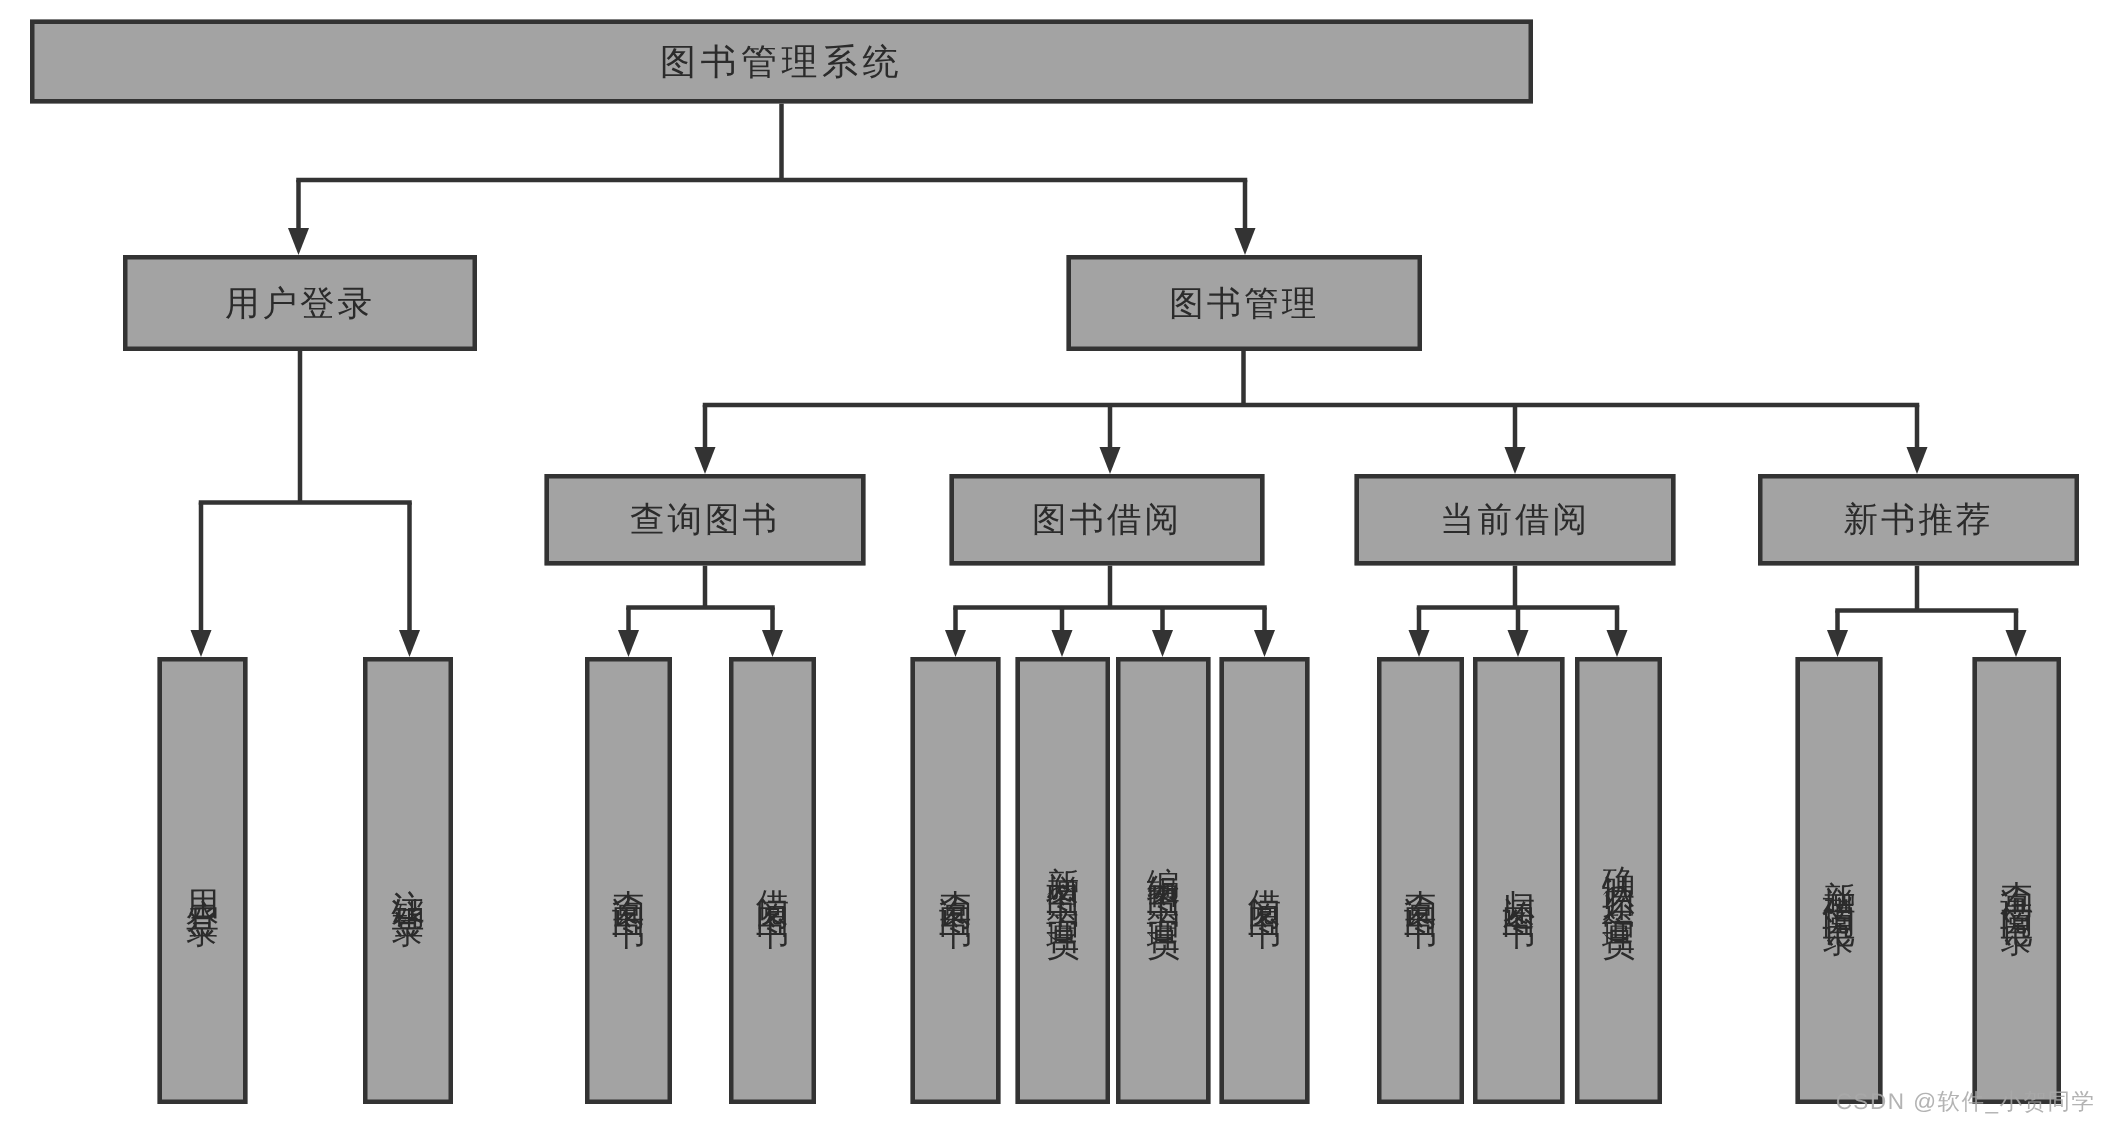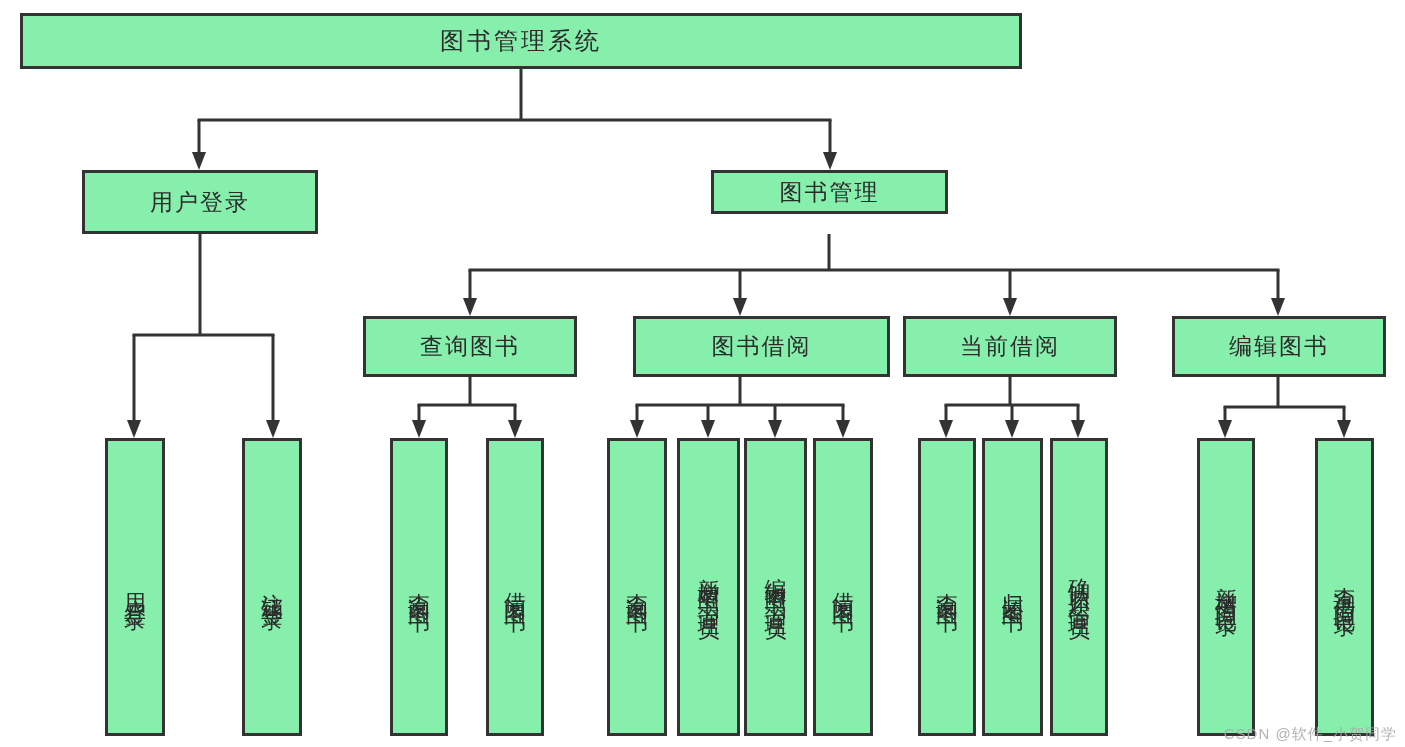--- a/index.html
+++ b/index.html
@@ -19,21 +19,21 @@
     position: absolute;
     left: 0; top: 0;
     width: 1405px; height: 747px;
     z-index: 1;
     pointer-events: none;
   }
   .box {
     position: absolute;
     box-sizing: border-box;
     border: 3px solid #333333;
-    background: #86efac;
+    background: #a3a3a3;
     display: flex;
     align-items: center;
     justify-content: center;
     color: #2b2b2b;
     z-index: 2;
   }
   .hbox {
     font-size: 23px;
     letter-spacing: 2px;
     white-space: nowrap;
@@ -128,26 +128,26 @@
       <polygon points="1012,438 1005,420 1019,420"></polygon>
       <polygon points="1078,438 1071,420 1085,420"></polygon>
       <polygon points="1225,438 1218,420 1232,420"></polygon>
       <polygon points="1344,438 1337,420 1351,420"></polygon>
     </g>
   </svg>
 
   <div class="box hbox root" style="left:20px; top:13px; width:1002px; height:56px;">图书管理系统</div>
 
   <div class="box hbox" style="left:82px; top:170px; width:236px; height:64px;">用户登录</div>
-  <div class="box hbox" style="left:711px; top:170px; width:237px; height:44px;">图书管理</div>
+  <div class="box hbox" style="left:711px; top:170px; width:237px; height:64px;">图书管理</div>
 
   <div class="box hbox" style="left:363px; top:316px; width:214px; height:61px;">查询图书</div>
-  <div class="box hbox" style="left:633px; top:316px; width:257px; height:61px;">图书借阅</div>
+  <div class="box hbox" style="left:633px; top:316px; width:210px; height:61px;">图书借阅</div>
   <div class="box hbox" style="left:903px; top:316px; width:214px; height:61px;">当前借阅</div>
-  <div class="box hbox" style="left:1172px; top:316px; width:214px; height:61px;">编辑图书</div>
+  <div class="box hbox" style="left:1172px; top:316px; width:214px; height:61px;">新书推荐</div>
 
   <div class="box leaf" style="left:105px; top:438px; width:60px; height:298px;">用户登录</div>
   <div class="box leaf" style="left:242px; top:438px; width:60px; height:298px;">注销登录</div>
 
   <div class="box leaf" style="left:390px; top:438px; width:58px; height:298px;">查询图书</div>
   <div class="box leaf" style="left:486px; top:438px; width:58px; height:298px;">借阅图书</div>
 
   <div class="box leaf" style="left:607px; top:438px; width:60px; height:298px;">查询图书</div>
   <div class="box leaf" style="left:677px; top:438px; width:63px; height:298px;">新增图书（管理员）</div>
   <div class="box leaf" style="left:744px; top:438px; width:63px; height:298px;">编辑图书（管理员）</div>

